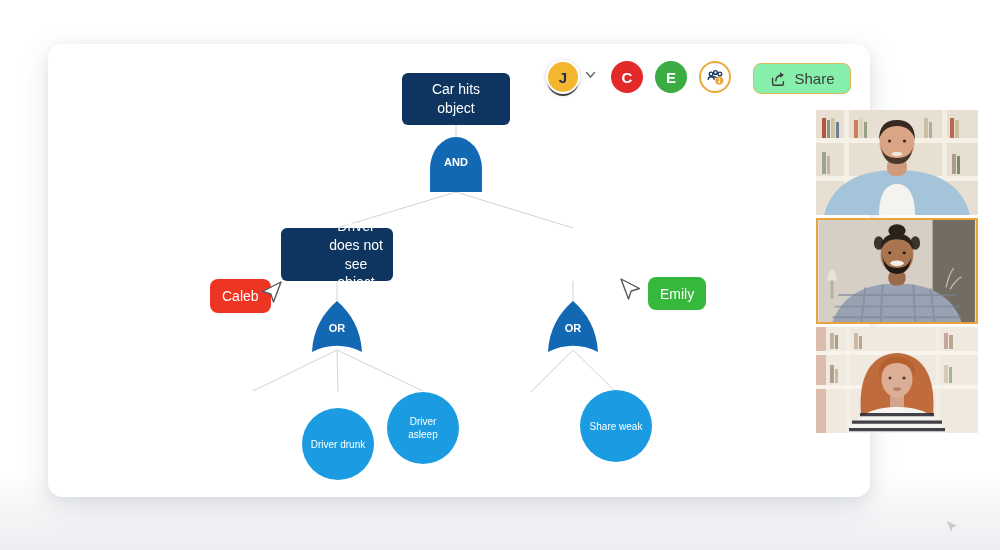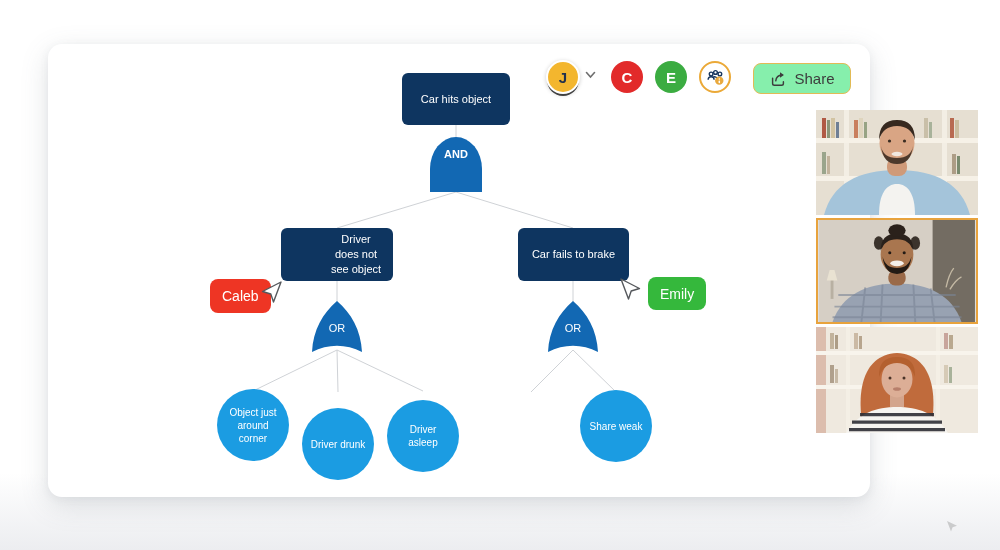--- a/index.html
+++ b/index.html
@@ -12,32 +12,32 @@
   #canvas-card {
     position:absolute; left:48px; top:44px; width:822px; height:453px;
     background:#ffffff; border-radius:14px;
     box-shadow:0 8px 28px rgba(90,98,112,0.18), 0 2px 8px rgba(90,98,112,0.08);
   }
   #connectors { position:absolute; left:0; top:0; pointer-events:none; }
 
   .node-box {
     position:absolute; background:#0E3560; color:#fff; border-radius:6px;
     display:flex; align-items:center; justify-content:center; text-align:center;
-    font-size:11px; font-weight:500; line-height:1.35; padding:4px 10px; cursor:pointer;
+    font-size:14px; font-weight:500; line-height:1.35; padding:4px 10px; cursor:pointer;
   }
   .and-gate {
     position:absolute; width:52px; height:55px; background:#1268B3;
     border-radius:26px 26px 0 0 / 32px 32px 0 0;
     display:flex; align-items:flex-end; justify-content:center;
-    color:#fff; font-size:11px; font-weight:600; padding-bottom:32px; cursor:pointer;
+    color:#fff; font-size:11px; font-weight:600; padding-bottom:24px; cursor:pointer;
   }
   .or-gate { position:absolute; width:56px; height:54px; cursor:pointer; }
   .or-gate .gate-label {
     position:absolute; left:0; right:0; top:52%; transform:translateY(-50%);
-    text-align:center; color:#fff; font-size:11px; font-weight:400;
+    text-align:center; color:#fff; font-size:11px; font-weight:700;
   }
   .cause-circle {
     position:absolute; width:72px; height:72px; border-radius:50%; background:#1B9CE2;
     color:#fff; display:flex; align-items:center; justify-content:center; text-align:center;
     font-size:10px; font-weight:500; line-height:1.3; padding:7px; cursor:pointer;
   }
   .cursor-label {
     position:absolute; color:#fff; font-size:14px; font-weight:500;
     display:flex; align-items:center; justify-content:center;
     border-radius:8px; padding:7px 12px; height:34px;
@@ -97,39 +97,37 @@
       <line x1="525" y1="306" x2="568" y2="348"></line>
     </g>
   </svg>
 
   <div class="node-box" style="left:354px;top:29px;width:108px;height:52px;">Car hits object</div>
 
   <div class="and-gate" style="left:382px;top:93px;">AND</div>
 
   <div class="node-box" style="left:233px;top:184px;width:112px;height:53px;padding-left:48px;">Driver does not see object</div>
 
-  <div class="node-box" style="left:470px;top:184px;width:111px;height:53px;">Car fails to brake</div>
 
   <div class="or-gate" style="left:261px;top:256px;">
     <svg viewBox="0 0 56 54" width="56" height="54">
       <path d="M28 1 C42 13 52 30 53 52 C37 43.5 19 43.5 3 52 C4 30 14 13 28 1 Z" fill="#1268B3"></path>
     </svg>
     <span class="gate-label">OR</span>
   </div>
 
   <div class="or-gate" style="left:497px;top:256px;">
     <svg viewBox="0 0 56 54" width="56" height="54">
       <path d="M28 1 C42 13 52 30 53 52 C37 43.5 19 43.5 3 52 C4 30 14 13 28 1 Z" fill="#1268B3"></path>
     </svg>
     <span class="gate-label">OR</span>
   </div>
 
-  <div class="cause-circle" style="left:169px;top:345px;">Object just around corner</div>
   <div class="cause-circle" style="left:254px;top:364px;">Driver drunk</div>
-  <div class="cause-circle" style="left:339px;top:356px;">Driver asleep</div>
+  <div class="cause-circle" style="left:339px;top:348px;">Driver asleep</div>
   <div class="cause-circle" style="left:532px;top:346px;">Share weak</div>
 
   <div class="cursor-label red" style="left:162px;top:235px;">Caleb</div>
   <svg class="cursor-pointer" style="left:213px;top:237px;" width="22" height="24" viewBox="0 0 22 24">
     <path d="M20 1 L12.5 21 L9.8 13 L1.5 10.5 Z" fill="#ffffff" stroke="#55585c" stroke-width="1.4" stroke-linejoin="round"></path>
   </svg>
 
   <svg class="cursor-pointer" style="left:571px;top:234px;" width="22" height="24" viewBox="0 0 22 24">
     <path d="M2 1 L9.5 21 L12.2 13 L20.5 10.5 Z" fill="#ffffff" stroke="#55585c" stroke-width="1.4" stroke-linejoin="round"></path>
   </svg>

